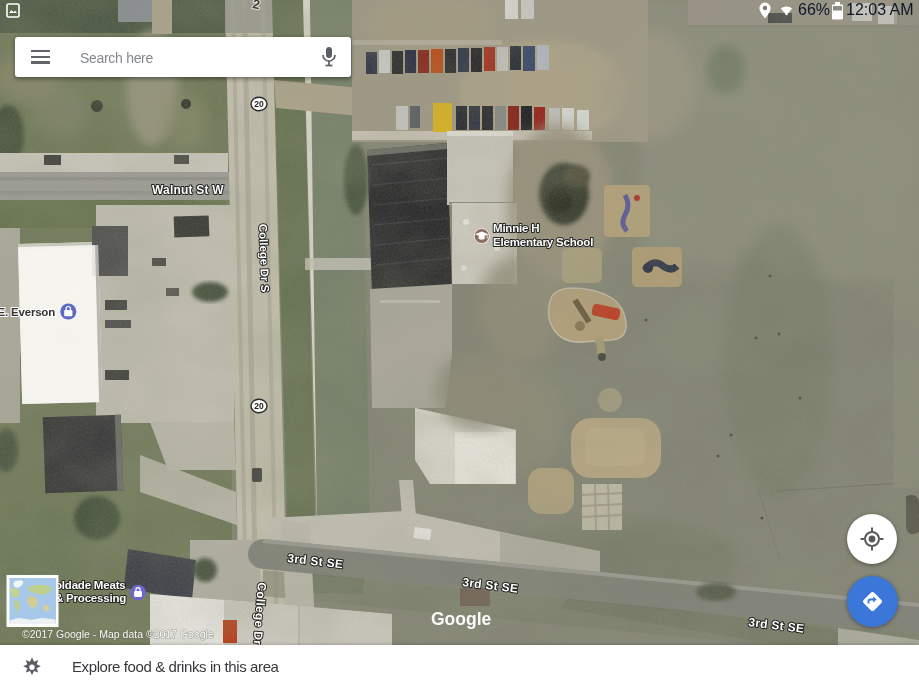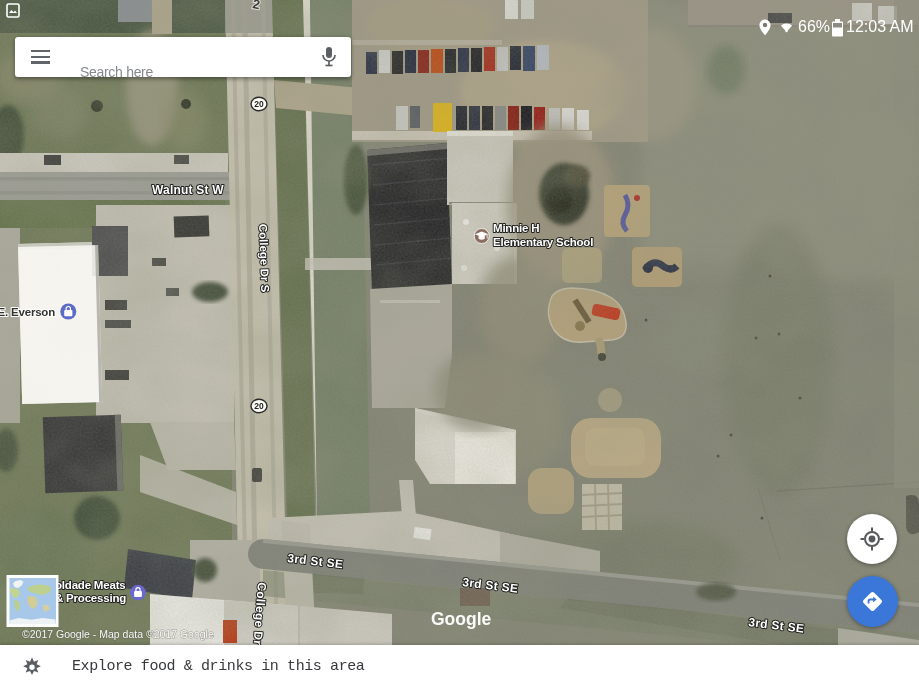--- a/index.html
+++ b/index.html
@@ -396,21 +396,21 @@
 <path d="M9.5,620.5 l9,-2.5 13,1.8 11,-1.8 13,1.5 0,4.5 -46,0 z" fill="#eef2f4"></path>
 <rect x="9.5" y="622.5" width="46.5" height="1.5" fill="#eef2f4" opacity="0.5"></rect>
 </g>
 </svg>
 
 <svg style="position:absolute;left:6px;top:3px" width="14" height="15" viewBox="0 0 14 15">
       <rect x="1" y="1" width="12" height="13" fill="none" stroke="#ffffff" stroke-width="1.6" rx="1.5"></rect>
       <path d="M3,10 l2.5,-3 2,2.2 1.5,-1.7 2,2.5 z" fill="#ffffff"></path>
     </svg>
 
-<div style="position:absolute;left:752px;top:17px;width:167px;height:22px;color:#ffffff;text-align:center;">
+<div style="position:absolute;left:752px;top:0;width:167px;height:22px;color:#0f172a;text-align:center;">
 
 <svg style="position:absolute;left:6px;top:2px" width="14" height="17" viewBox="0 0 14 17">
         <path d="M7,0.5 a5.6,5.6 0 0 1 5.6,5.6 c0,4.2 -5.6,10.4 -5.6,10.4 s-5.6,-6.2 -5.6,-10.4 A5.6,5.6 0 0 1 7,0.5 z" fill="#ffffff"></path>
         <circle cx="7" cy="6" r="2.2" fill="#7a7a72"></circle>
       </svg>
 
 <svg style="position:absolute;left:27px;top:3px" width="15" height="14" viewBox="0 0 15 14">
         <path d="M7.5,12 L1.8,5.6 A8.6,8.6 0 0 1 13.2,5.6 z" fill="#ffffff"></path>
         <circle cx="7.5" cy="11" r="1.2" fill="#ffffff"></circle>
       </svg>
@@ -427,21 +427,21 @@
 </div>
 
 <div style="position:absolute;left:15px;top:37px;width:336px;height:40px;background:#ffffff;border-radius:3px;box-shadow:0 1.5px 4px rgba(0,0,0,.4);">
 
 <div style="position:absolute;left:16px;top:13px;width:19px;height:14px;">
 <div style="height:2.4px;background:#61656a;margin-bottom:3.2px"></div>
 <div style="height:2.4px;background:#61656a;margin-bottom:3.2px"></div>
 <div style="height:2.4px;background:#61656a;"></div>
 </div>
 
-<div style="position:absolute;left:65px;top:13px;font-size:14px;letter-spacing:-0.3px;color:#84888d;margin-top:14px;">Search here</div>
+<div style="position:absolute;left:65px;top:13px;font-size:14px;letter-spacing:-0.3px;color:#84888d;">Search here</div>
 
 <svg style="position:absolute;left:305px;top:9px" width="18" height="23" viewBox="0 0 18 23">
         <rect x="6" y="1" width="6" height="11" rx="3" fill="#5b5f64"></rect>
         <path d="M3,9 a6,6 0 0 0 12,0" stroke="#5b5f64" stroke-width="1.7" fill="none"></path>
         <line x1="9" y1="15" x2="9" y2="19" stroke="#5b5f64" stroke-width="1.7"></line>
         <line x1="5.5" y1="19.5" x2="12.5" y2="19.5" stroke="#5b5f64" stroke-width="1.7"></line>
       </svg>
 </div>
 
 <div class="btn" style="left:847px;top:514px;width:50px;height:50px;background:#ffffff;">
@@ -463,15 +463,15 @@
       </svg>
 </div>
 
 <div style="position:absolute;left:0;top:645px;width:919px;height:44px;background:#ffffff;box-shadow:0 -1px 3px rgba(0,0,0,.18);">
 
 <svg style="position:absolute;left:21px;top:11px" width="22" height="22" viewBox="0 0 22 22">
         <path d="M11,1.5 l2,4.2 4.3,-1.7 -1.7,4.3 4.2,2 -4.2,2 1.7,4.3 -4.3,-1.7 -2,4.2 -2,-4.2 -4.3,1.7 1.7,-4.3 -4.2,-2 4.2,-2 -1.7,-4.3 4.3,1.7 z" fill="#5a5e63"></path>
         <circle cx="11" cy="11.3" r="2.7" fill="#ffffff"></circle>
       </svg>
 
-<div style="position:absolute;left:72px;top:13px;font-size:15px;letter-spacing:-0.4px;color:#37393c;font-family:Liberation Mono, monospace;">Explore food &amp; drinks in this area</div>
+<div style="position:absolute;left:72px;top:13px;font-size:15px;letter-spacing:-0.4px;color:#37393c;">Explore food &amp; drinks in this area</div>
 </div>
 </div>
 
 </body></html>

